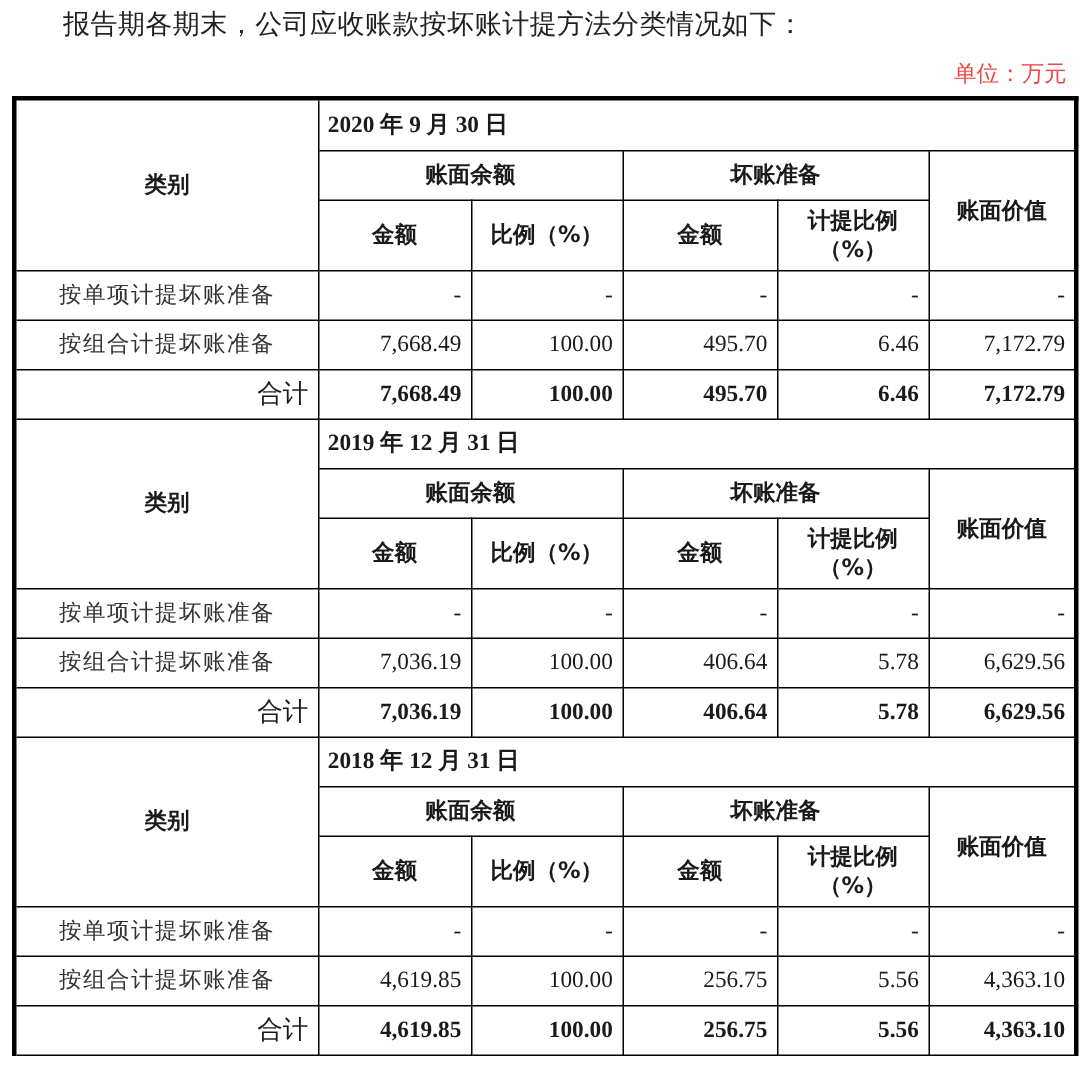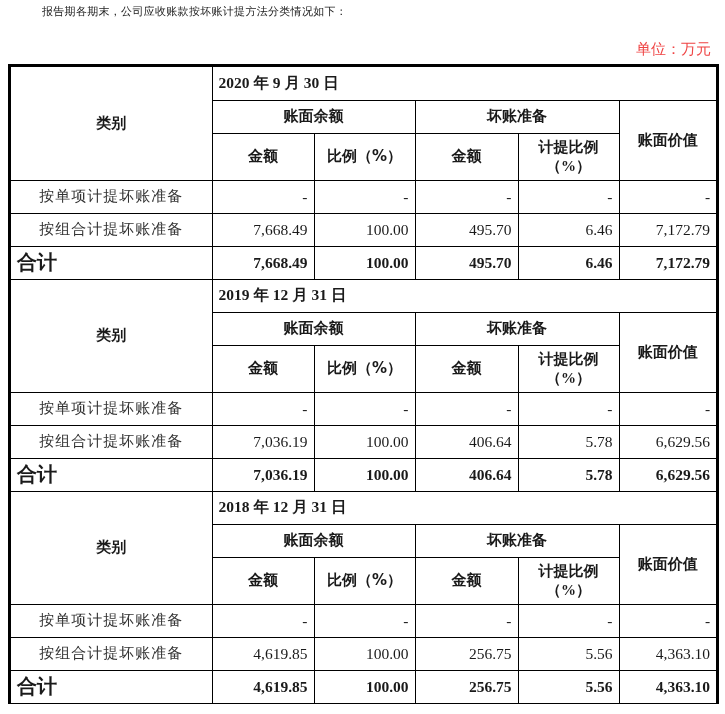--- a/index.html
+++ b/index.html
@@ -12,21 +12,21 @@
       height: 714px;
       position: relative;
       overflow: hidden;
       font-family: "Liberation Serif", "DejaVu Serif", serif;
       color: #1a1a1a;
     }
     .intro {
       position: absolute;
       left: 42px;
       top: 4px;
-      font-size: 11px;
+      font-size: 18px;
       letter-spacing: 0.3px;
       color: #222;
       white-space: nowrap;
     }
     .unit {
       position: absolute;
       right: 14px;
       top: 40px;
       font-size: 15px;
       color: #ef4444;
@@ -71,29 +71,29 @@
       font-size: 15.5px;
     }
     .cat {
       text-align: center;
       font-family: Liberation Serif, serif;
       font-size: 15px;
       color: #333;
       letter-spacing: 1px;
     }
     .cat-total {
-      text-align: left;
-      font-weight: bold;
+      text-align: right;
+      font-weight: normal;
       font-family: "DejaVu Sans", "Liberation Sans", sans-serif;
-      font-size: 20px;
+      font-size: 17px;
     }
     .num { text-align: right; }
     .num-bold { text-align: right; font-weight: bold; }
     .tall { height: 47px; }
-    .two-line { line-height: 19px; font-family: Liberation Serif, serif; }
+    .two-line { line-height: 19px; }
   </style>
 </head>
 <body>
 
 <div class="intro">报告期各期末，公司应收账款按坏账计提方法分类情况如下：</div>
 <div class="unit">单位：万元</div>
 
 <div class="table-wrap">
   <table>
     <colgroup>

